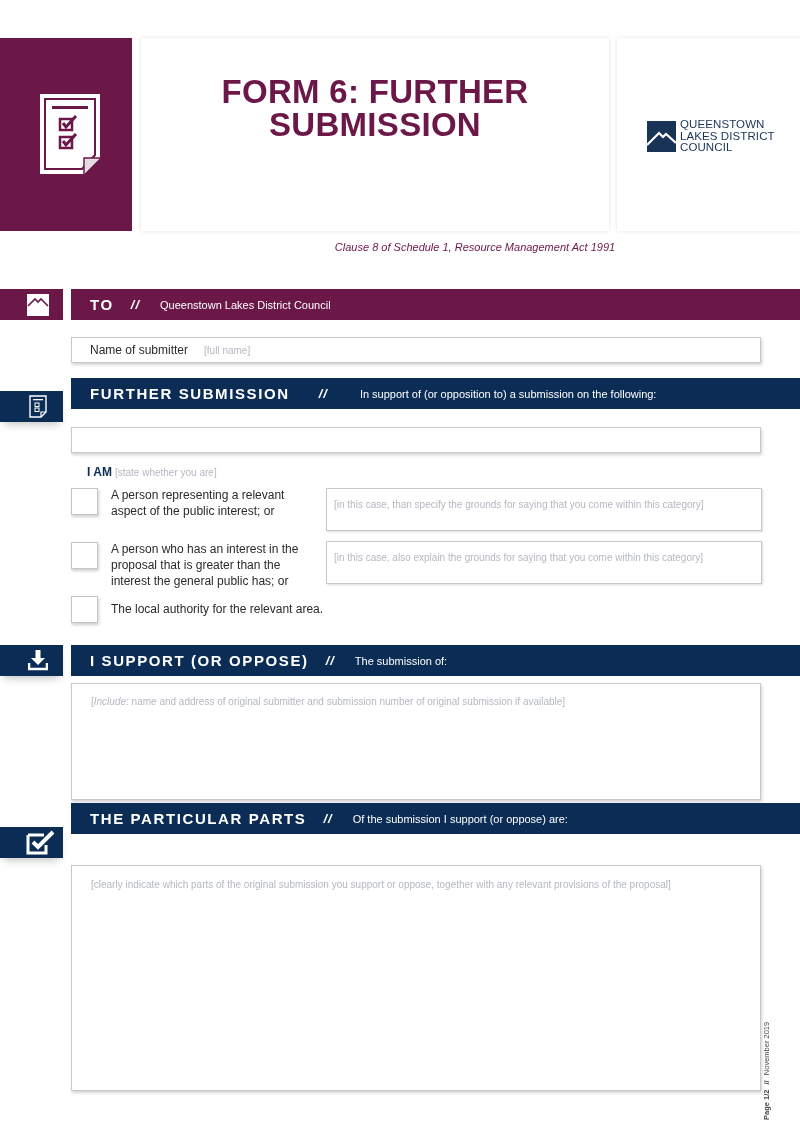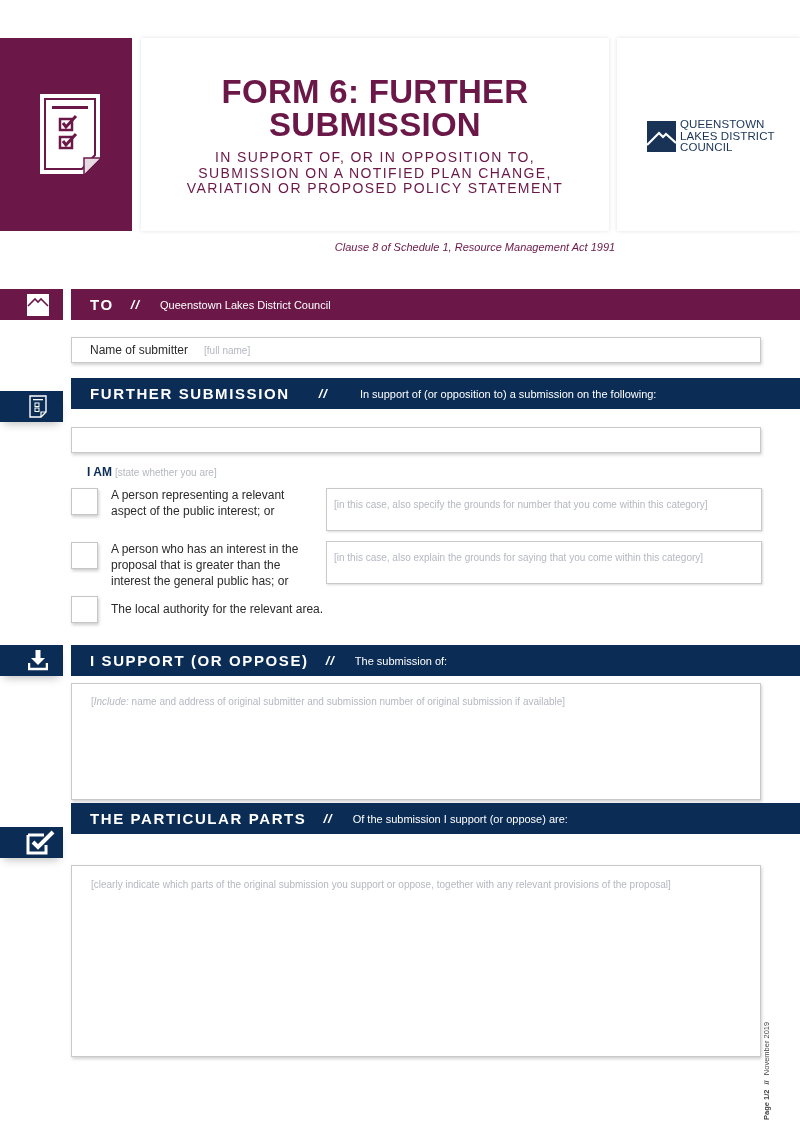--- a/index.html
+++ b/index.html
@@ -64,25 +64,20 @@
     <rect x="22" y="45" width="12" height="11" fill="none" stroke="#6b1848" stroke-width="2.5"></rect>
     <path d="M25 49 L28 53 L38 42" fill="none" stroke="#6b1848" stroke-width="3"></path>
   </svg>
 </div>
 
 <div class="abs hdr-title-card">
   <div class="hdr-title">
     <div>FORM 6: FURTHER</div>
     <div>SUBMISSION</div>
   </div>
-  <div class="hdr-sub">
-    <div>IN SUPPORT OF, OR IN OPPOSITION TO,</div>
-    <div>SUBMISSION ON A NOTIFIED PLAN CHANGE,</div>
-    <div>VARIATION OR PROPOSED POLICY STATEMENT</div>
-  </div>
 </div>
 
 <div class="abs hdr-logo-card">
   <div class="logo">
     <div class="logo-mark">
       <svg width="29" height="31" viewBox="0 0 29 31">
         <path d="M0 24 L12 12 L16 16 L19 13 L29 22" fill="none" stroke="#fff" stroke-width="2.2"></path>
       </svg>
     </div>
     <div class="logo-text">
@@ -134,21 +129,21 @@
   <b>I AM</b>
   <span class="hint-sm">[state whether you are]</span>
 </div>
 
 <div class="abs cb" style="left:71px;top:488px;"></div>
 <div class="abs opt-text" style="left:111px;top:487px;width:210px;">
   <div>A person representing a relevant</div>
   <div>aspect of the public interest; or</div>
 </div>
 <div class="abs field" style="left:326px;top:488px;width:436px;height:43px;padding:5px 7px;box-shadow:1px 1px 2px rgba(0,0,0,0.15);">
-  <span class="hint-sm">[in this case, also specify the grounds for number that you come within this category]</span>
+  <span class="hint-sm">[in this case, than specify the grounds for saying that you come within this category]</span>
 </div>
 
 <div class="abs cb" style="left:71px;top:542px;"></div>
 <div class="abs opt-text" style="left:111px;top:541px;width:210px;">
   <div>A person who has an interest in the</div>
   <div>proposal that is greater than the</div>
   <div>interest the general public has; or</div>
 </div>
 <div class="abs field" style="left:326px;top:541px;width:436px;height:43px;padding:5px 7px;box-shadow:1px 1px 2px rgba(0,0,0,0.15);">
   <span class="hint-sm">[in this case, also explain the grounds for saying that you come within this category]</span>
@@ -179,21 +174,21 @@
     <path d="M2 5 H18 M2 5 V23 H20 V15" fill="none" stroke="#fff" stroke-width="3"></path>
     <path d="M7 12 L12 17 L27 2" fill="none" stroke="#fff" stroke-width="4"></path>
   </svg>
 </div>
 <div class="abs sec-bar navy" style="top:803px;">
   <span class="sec-title">THE PARTICULAR PARTS</span>
   <span class="sec-slash">//</span>
   <span class="sec-desc">Of the submission I support (or oppose) are:</span>
 </div>
 
-<div class="abs field" style="left:71px;top:865px;width:690px;height:192px;padding:8px 19px;">
+<div class="abs field" style="left:71px;top:865px;width:690px;height:226px;padding:8px 19px;">
   <span class="hint-sm">[clearly indicate which parts of the original submission you support or oppose, together with any relevant provisions of the proposal]</span>
 </div>
 
 <div class="abs footer-vert">
   <b>Page 1/2</b>
   <span style="margin:0 3px;font-weight:bold;">//</span>
   <span>November 2019</span>
 </div>
 
 </body></html>

